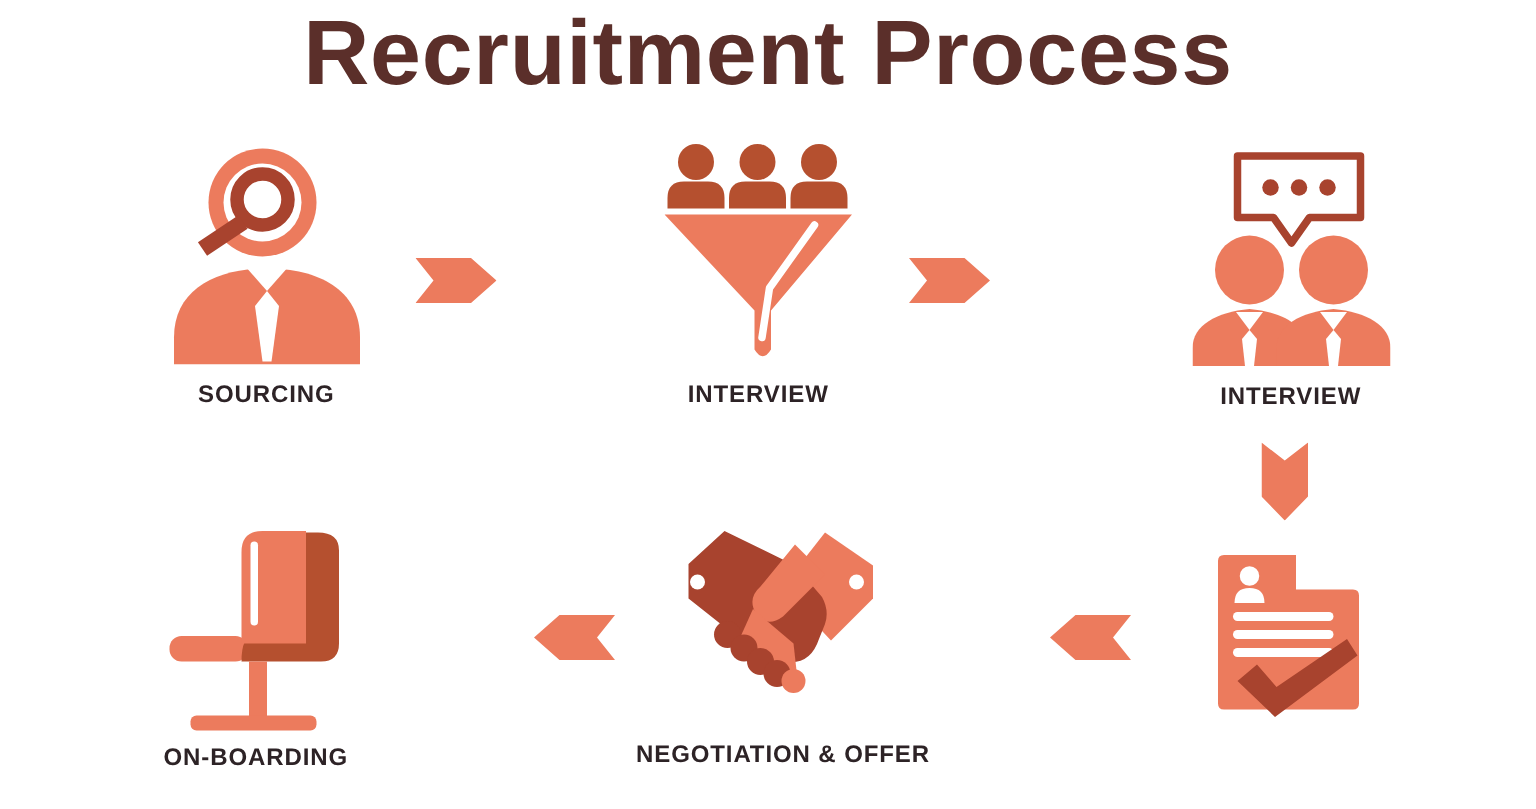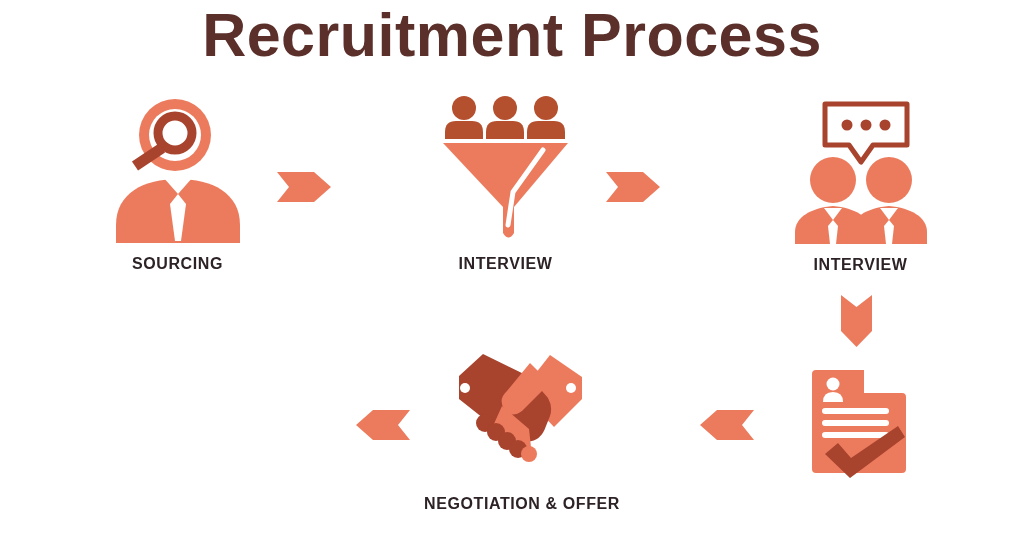--- a/index.html
+++ b/index.html
@@ -111,20 +111,31 @@
       <path class="f-salmon" d="M52,60 L79,83 L81,101 Q78,115 65,108 L43,80 Z"></path>
       <circle class="f-dark" cx="35" cy="77" r="9"></circle>
       <circle class="f-dark" cx="46" cy="86" r="9"></circle>
       <circle class="f-dark" cx="57" cy="95" r="9"></circle>
       <circle class="f-dark" cx="68" cy="103" r="9"></circle>
       <circle class="f-salmon" cx="79" cy="108" r="8"></circle>
     </svg>
     <div class="label">NEGOTIATION &amp; OFFER</div>
   </div>
 
+  <div class="step pos-onboarding">
+    <svg width="120" height="140" viewBox="0 0 120 140">
+      <rect class="f-salmon" x="2" y="75" width="52" height="17" rx="8"></rect>
+      <path class="f-med" d="M50,92 Q50,75 58,75 L91,75 L91,6 L101,6 Q115,6 115,18 L115,80 Q115,92 103,92 Z"></path>
+      <path class="f-salmon" d="M50,80 V19 Q50,5 64,5 H93 V80 Z"></path>
+      <rect class="f-white" x="56" y="12" width="5" height="56" rx="2.5"></rect>
+      <rect class="f-salmon" x="55" y="92" width="12" height="38"></rect>
+      <rect class="f-salmon" x="16" y="128" width="84" height="10" rx="4"></rect>
+    </svg>
+    <div class="label">ON-BOARDING</div>
+  </div>
 
   <svg class="arrow pos-a1" width="54" height="30" viewBox="0 0 54 30">
     <polygon class="f-salmon" points="0,0 37,0 54,15 37,30 0,30 12,15"></polygon>
   </svg>
   <svg class="arrow pos-a2" width="54" height="30" viewBox="0 0 54 30">
     <polygon class="f-salmon" points="0,0 37,0 54,15 37,30 0,30 12,15"></polygon>
   </svg>
   <svg class="arrow pos-a3" width="31" height="52" viewBox="0 0 31 52">
     <polygon class="f-salmon" points="0,0 15.5,12 31,0 31,36 15.5,52 0,36"></polygon>
   </svg>

